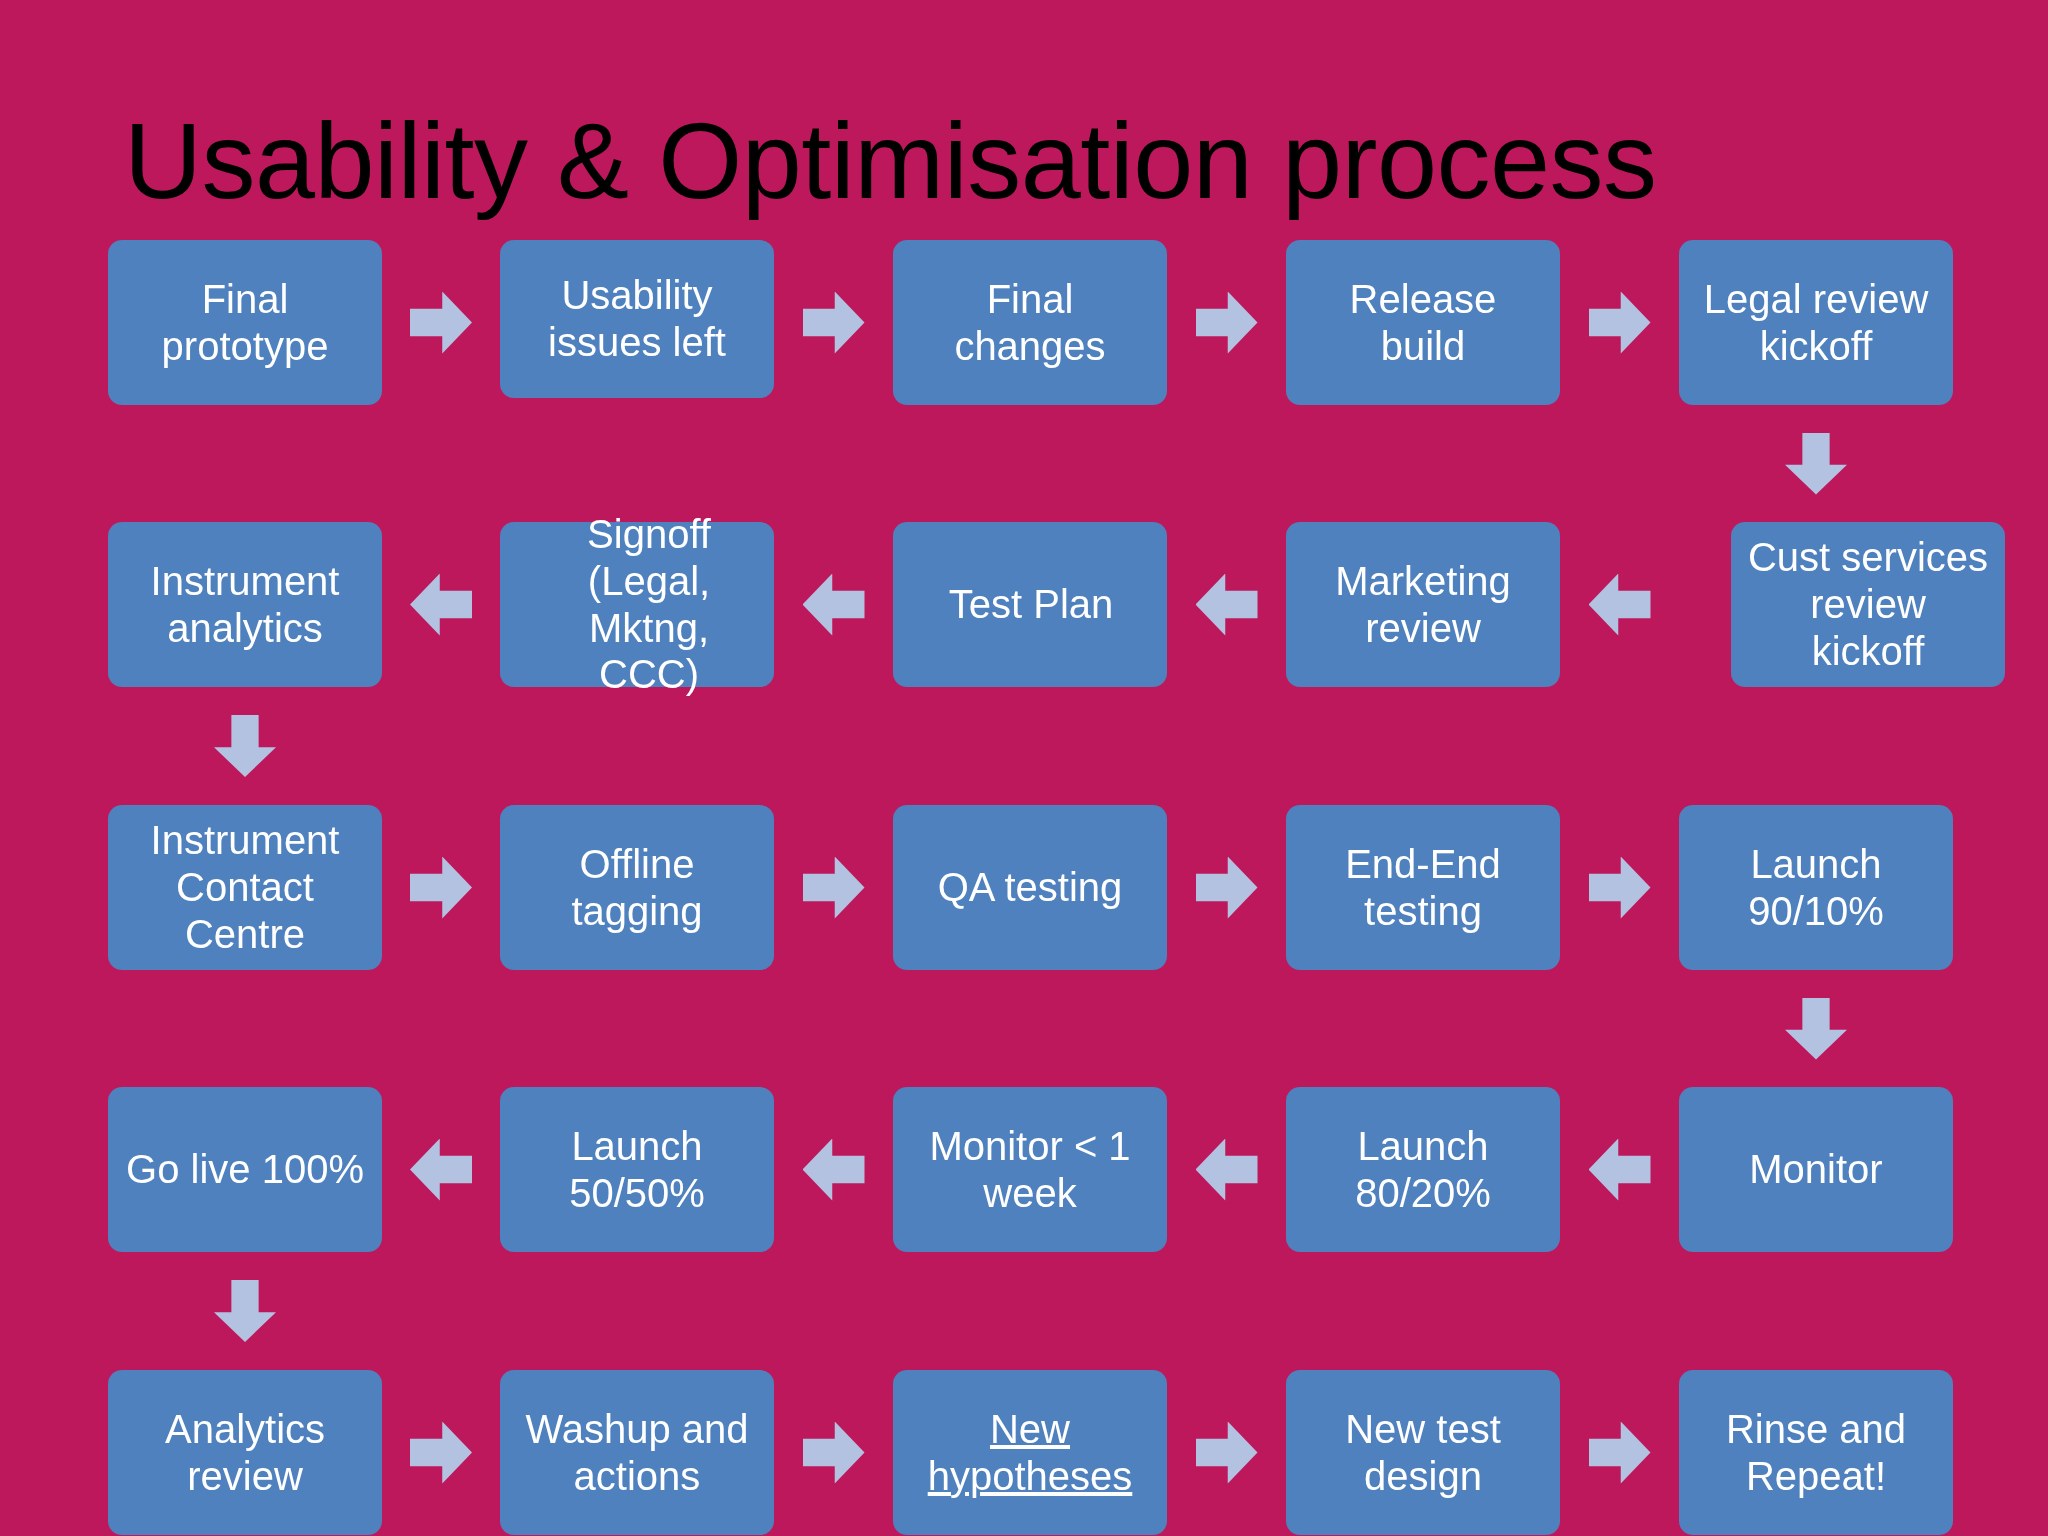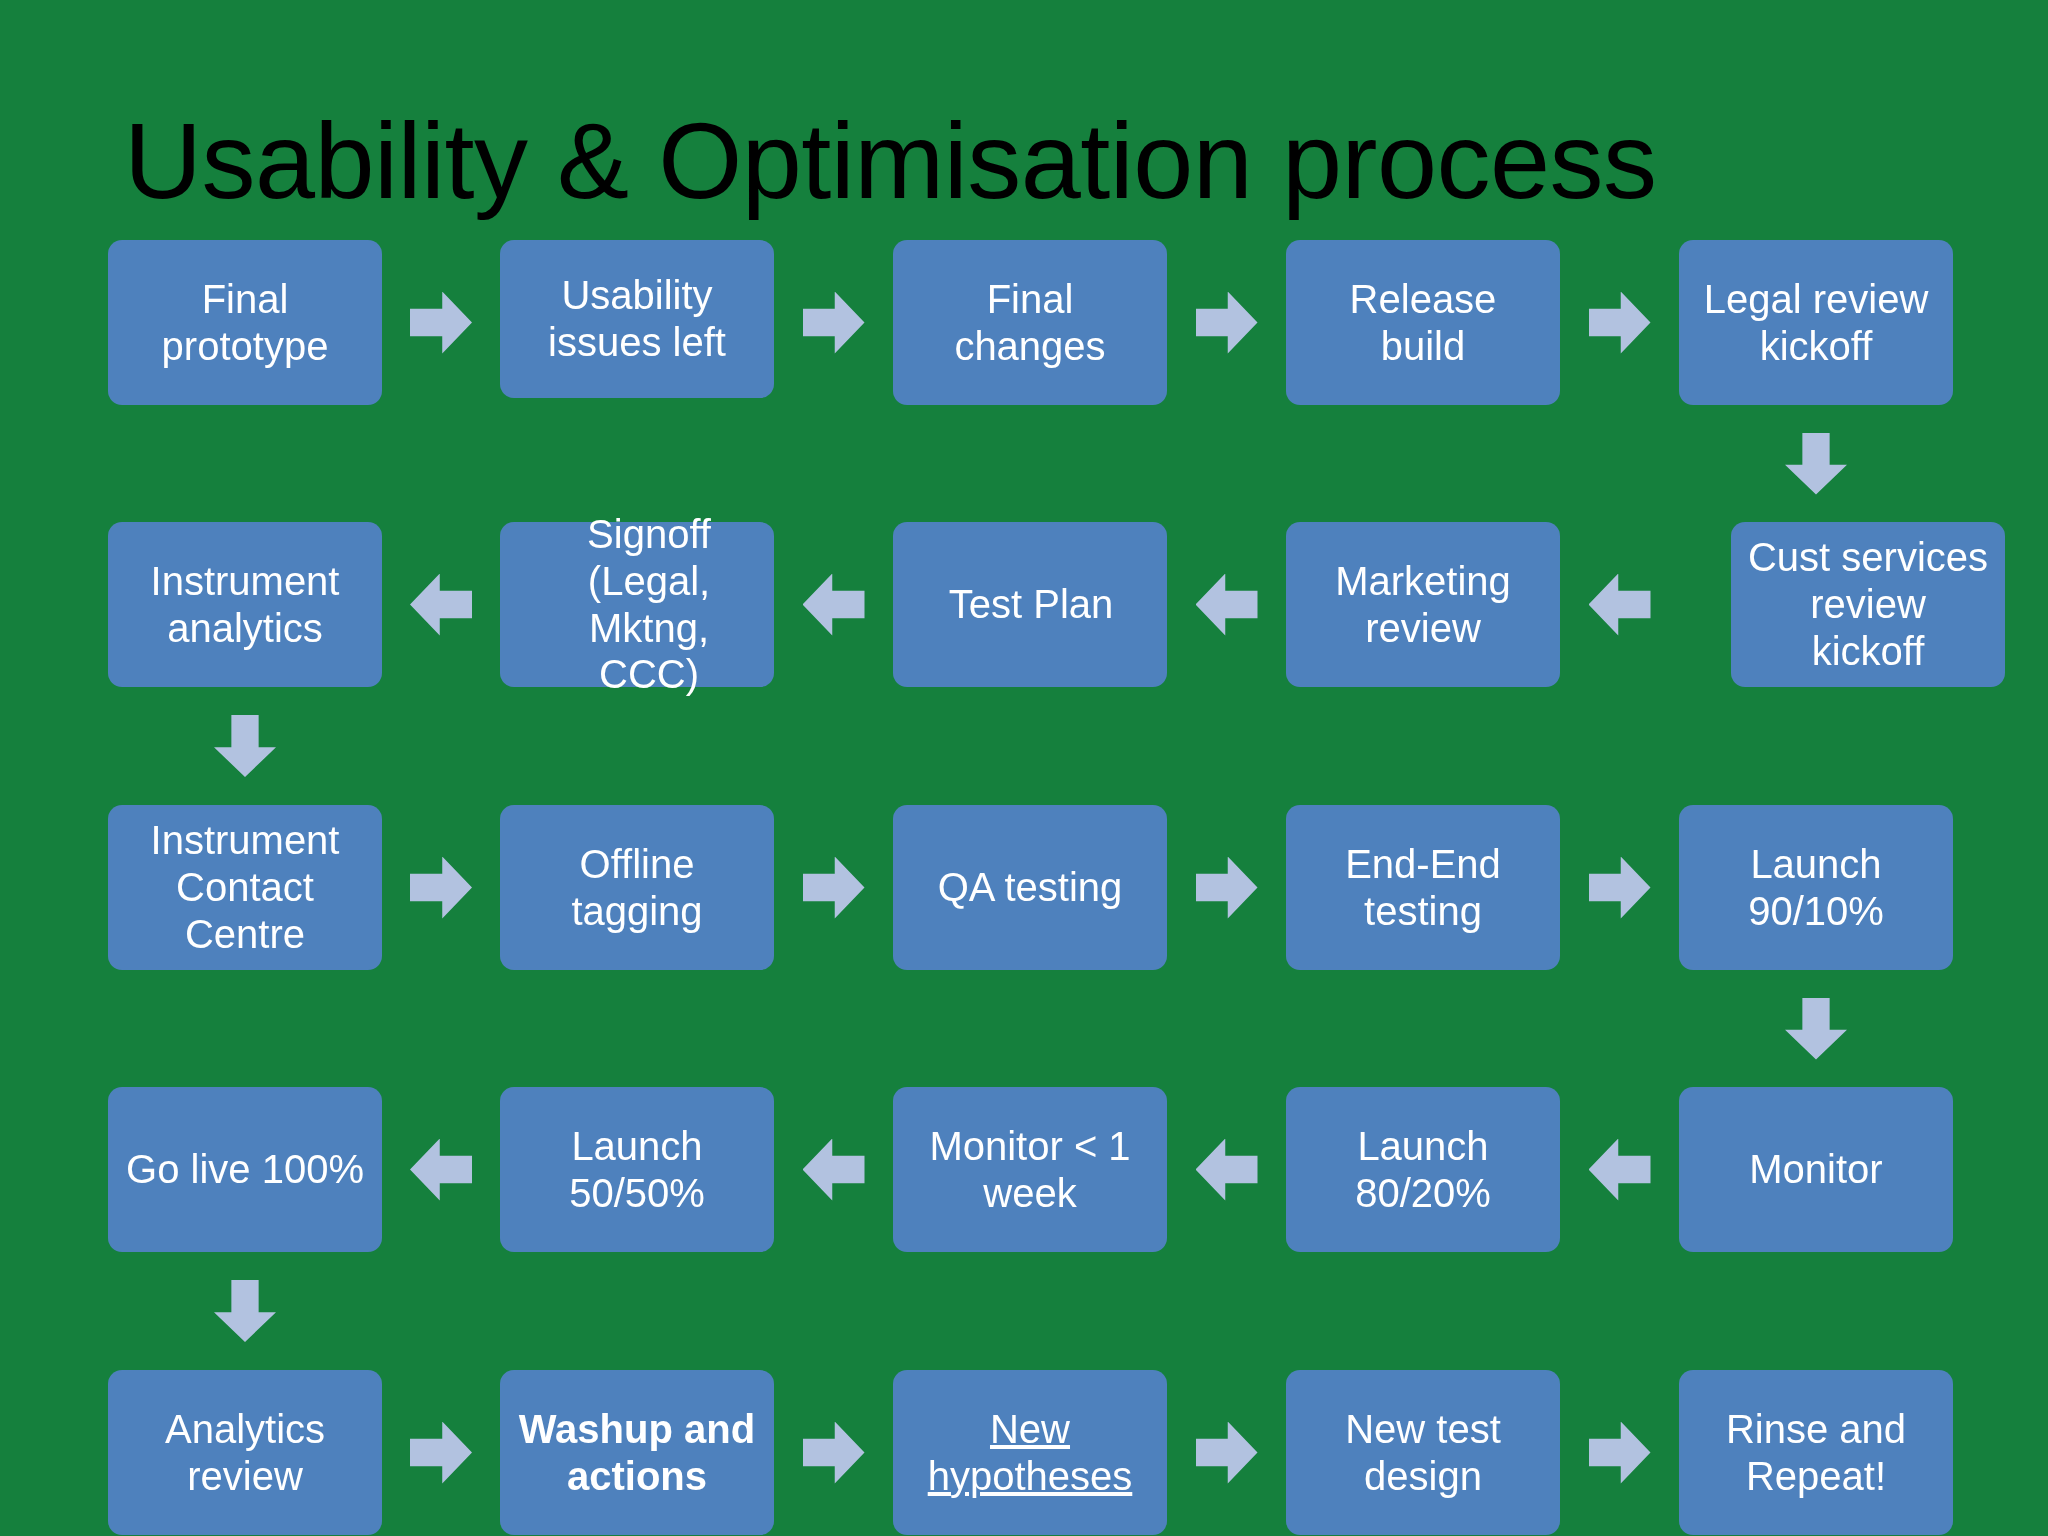--- a/index.html
+++ b/index.html
@@ -12,21 +12,21 @@
     height: 1536px;
     font-family: "Liberation Sans", sans-serif;
     overflow: hidden;
     position: relative;
   }
 
   #slide {
     position: relative;
     width: 2048px;
     height: 1536px;
-    background: #15803d;
+    background: #be185d;
   }
 
   
   #title {
     position: absolute;
     left: 124px;
     top: 14px;
     width: 1820px;
     height: 150px;
     font-size: 108px;
@@ -165,21 +165,21 @@
         <span class="nlabel">Launch
 50/50%</span>
       </div>
       <div class="node" style="left: 108px; top: 1087px; width: 274px; height: 165px;">
         <span class="nlabel">Go live 100%</span>
       </div>
       <div class="node" style="left: 108px; top: 1370px; width: 274px; height: 165px;">
         <span class="nlabel">Analytics
 review</span>
       </div>
-      <div class="node" style="left: 500px; top: 1370px; width: 274px; height: 165px; font-weight: bold;">
+      <div class="node" style="left: 500px; top: 1370px; width: 274px; height: 165px;">
         <span class="nlabel">Washup and
 actions</span>
       </div>
       <div class="node" style="left: 893px; top: 1370px; width: 274px; height: 165px; text-decoration: underline;">
         <span class="nlabel">New
 hypotheses</span>
       </div>
       <div class="node" style="left: 1286px; top: 1370px; width: 274px; height: 165px;">
         <span class="nlabel">New test
 design</span>

